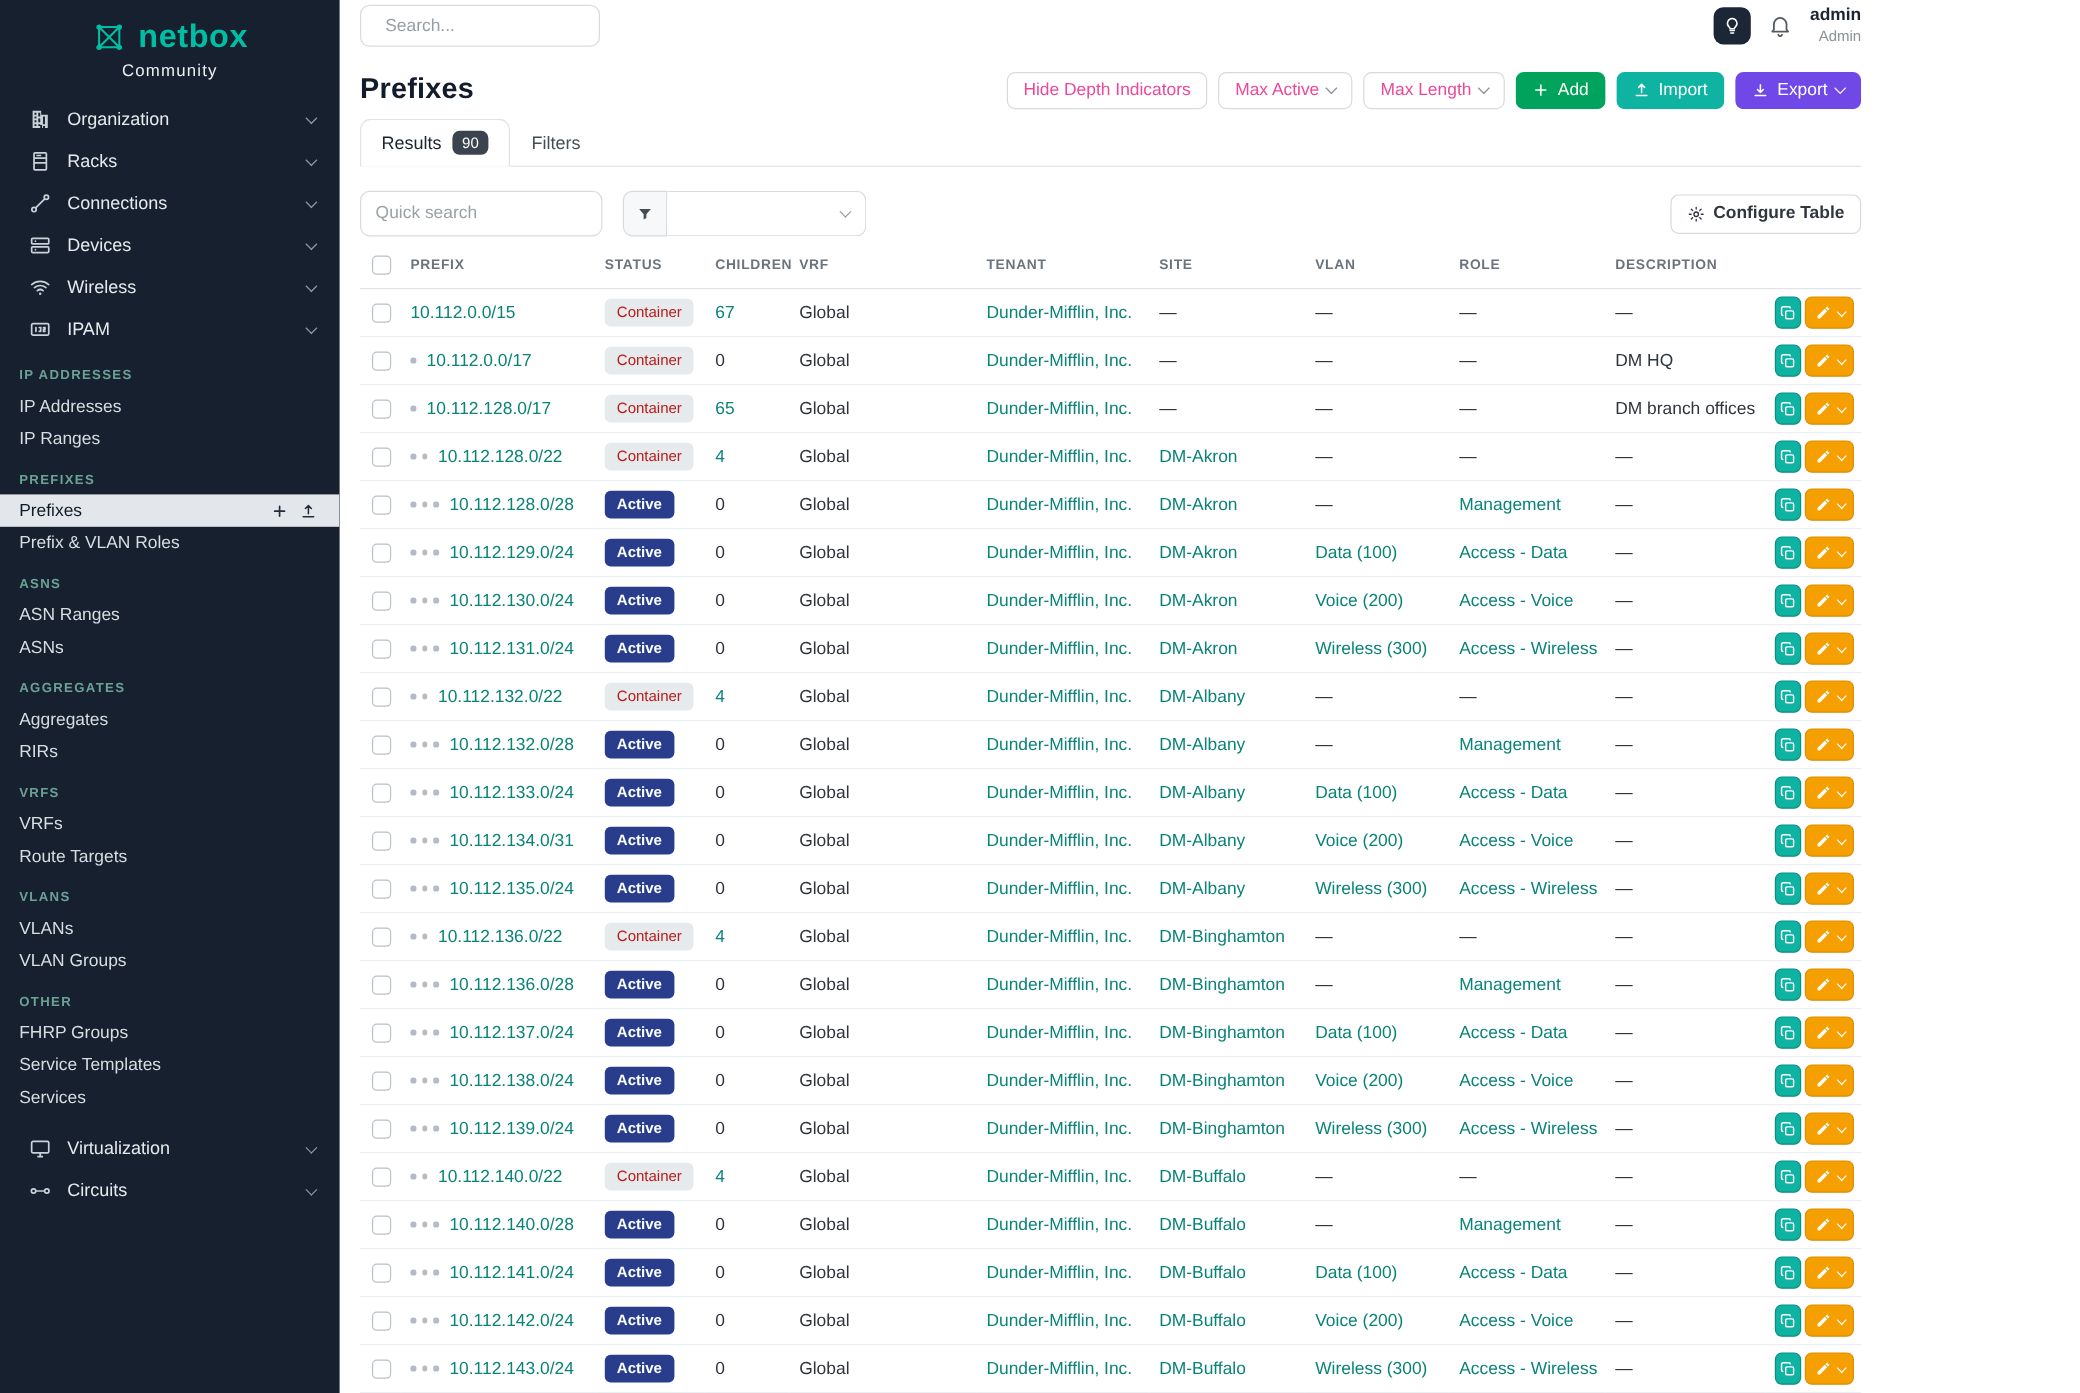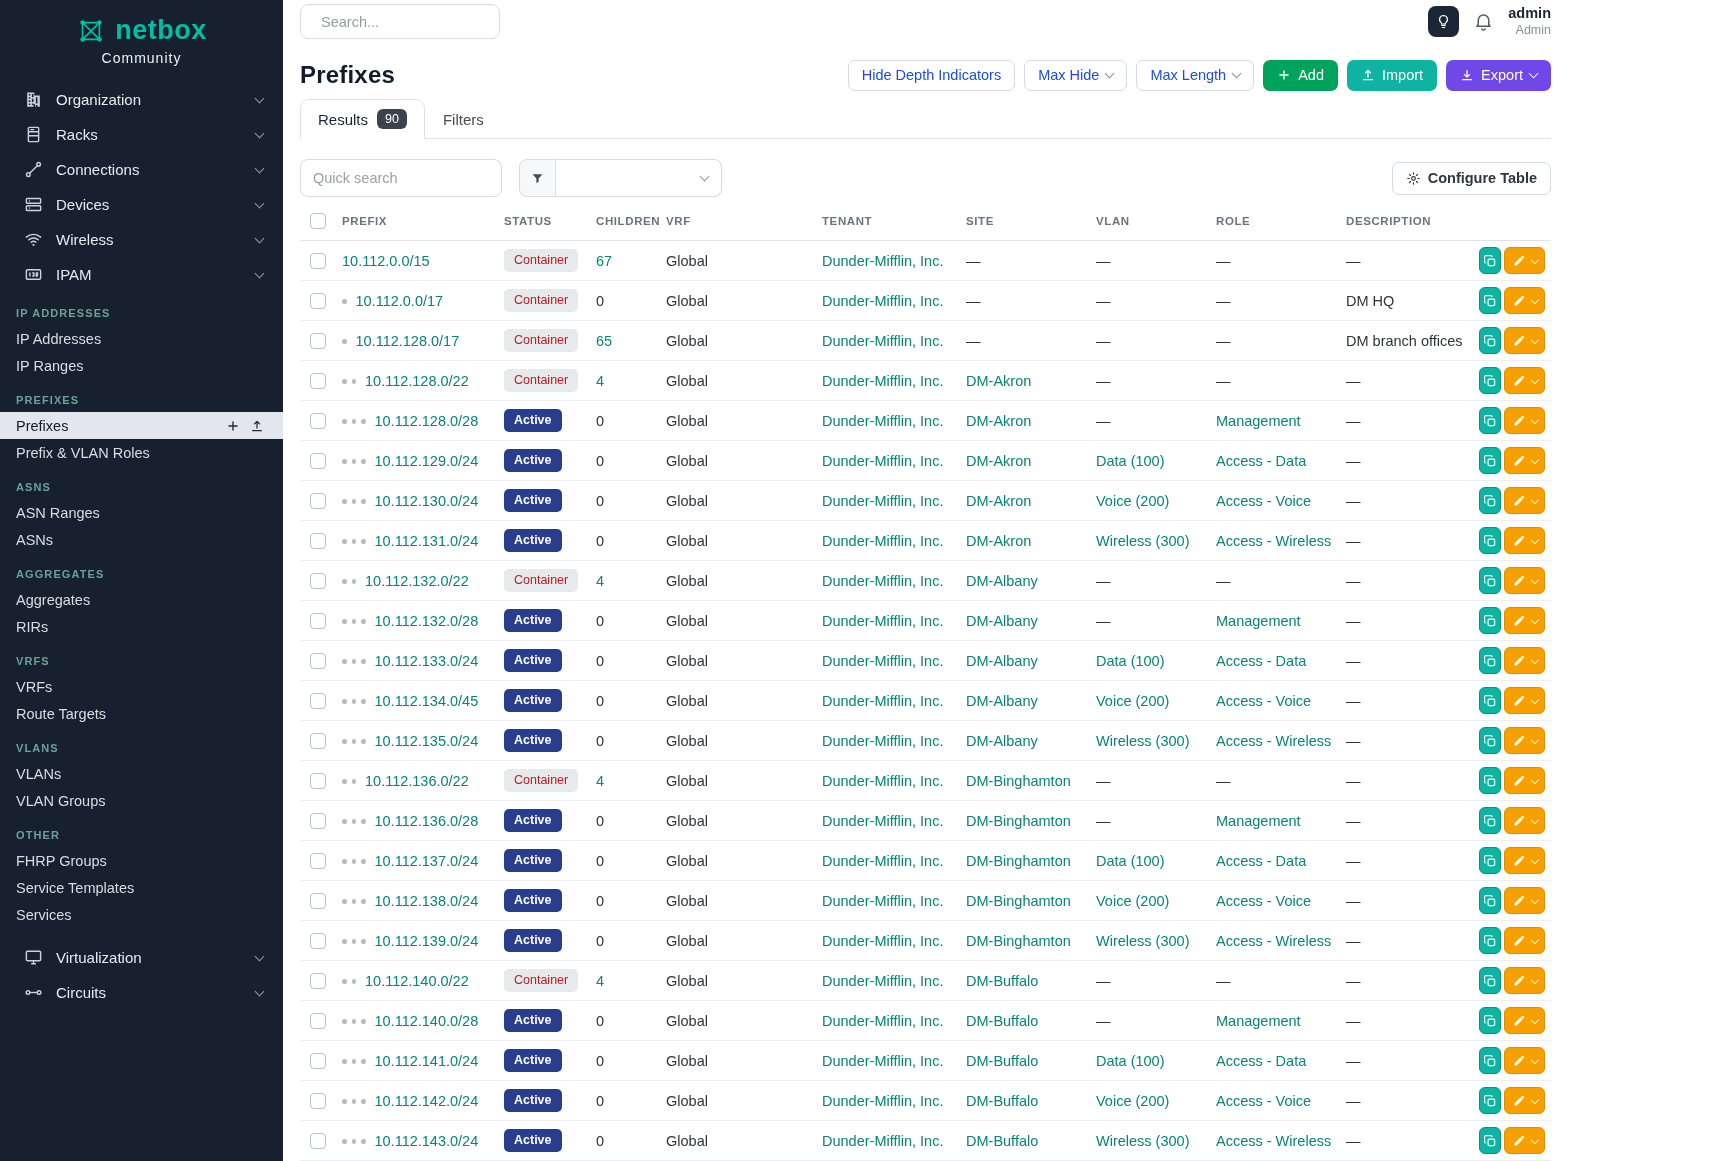--- a/index.html
+++ b/index.html
@@ -53,21 +53,21 @@
 
   
   .content { padding:6px 0 0 17px; }
   .page-head { display:flex; align-items:center; margin-top:6px; height:40px; }
   .page-title { font-size:24px; font-weight:bold; color:#121c2b; letter-spacing:.2px; }
   .page-actions { margin-left:auto; display:flex; align-items:center; gap:9px; }
   .btn { height:31px; border-radius:7px; border:1px solid transparent; background:#fff;
     display:inline-flex; align-items:center; gap:7px; padding:0 13px; font-size:14.5px;
     font-family:inherit; cursor:pointer; color:#fff; white-space:nowrap; }
   .btn .icn { width:14px; height:14px; display:inline-flex; }
-  .btn-outline { border-color:#d5dade; color:#1d4ed8; background:#fff; }
+  .btn-outline { border-color:#d5dade; color:#ec4899; background:#fff; }
   .btn-green  { background:#00a35c; }
   .btn-teal   { background:#0fb3a2; }
   .btn-purple { background:#7048e8; }
   .btn .chev { border-color:#87909a; }
   .btn .chev-white { border-color:rgba(255,255,255,.9); }
 
   .tabs { display:flex; align-items:flex-end; border-bottom:1px solid #dfe3e7; margin-top:4px; }
   .tab { display:flex; align-items:center; gap:9px; height:40px; padding:0 17px; font-size:15px;
     color:#454d55; cursor:pointer; border:1px solid transparent; border-radius:9px 9px 0 0;
     margin-bottom:-1px; }
@@ -333,21 +333,21 @@
 
     <div class="content">
 
       <div class="page-head">
         <h1 class="page-title">Prefixes</h1>
         <div class="page-actions">
           <button class="btn btn-outline">
             <span>Hide Depth Indicators</span>
           </button>
           <button class="btn btn-outline">
-            <span>Max Hide</span>
+            <span>Max Active</span>
             <span class="chev"></span>
           </button>
           <button class="btn btn-outline">
             <span>Max Length</span>
             <span class="chev"></span>
           </button>
           <button class="btn btn-green">
             <span class="icn">
                 <svg viewBox="0 0 24 24" fill="none" stroke="currentColor" stroke-width="2.4" stroke-linecap="round">
                   <path d="M12 5v14M5 12h14"></path>
@@ -839,21 +839,21 @@
                 </td>
               </tr>
               <tr>
                 <td>
                   <input class="cb" type="checkbox" style="">
                 </td>
                 <td><span class="dots">
                     <span class="dot"></span>
                     <span class="dot"></span>
                     <span class="dot"></span>
-                  </span><a class="cell-link">10.112.134.0/45</a></td>
+                  </span><a class="cell-link">10.112.134.0/31</a></td>
                 <td><span class="badge badge-active">Active</span></td>
                 <td><span>0</span></td>
                 <td>Global</td>
                 <td><a class="cell-link">Dunder-Mifflin, Inc.</a></td>
                 <td><a class="cell-link">DM-Albany</a></td>
                 <td><a class="cell-link">Voice (200)</a></td>
                 <td><a class="cell-link">Access - Voice</a></td>
                 <td>—</td>
                 <td>
                   <span class="row-actions">

